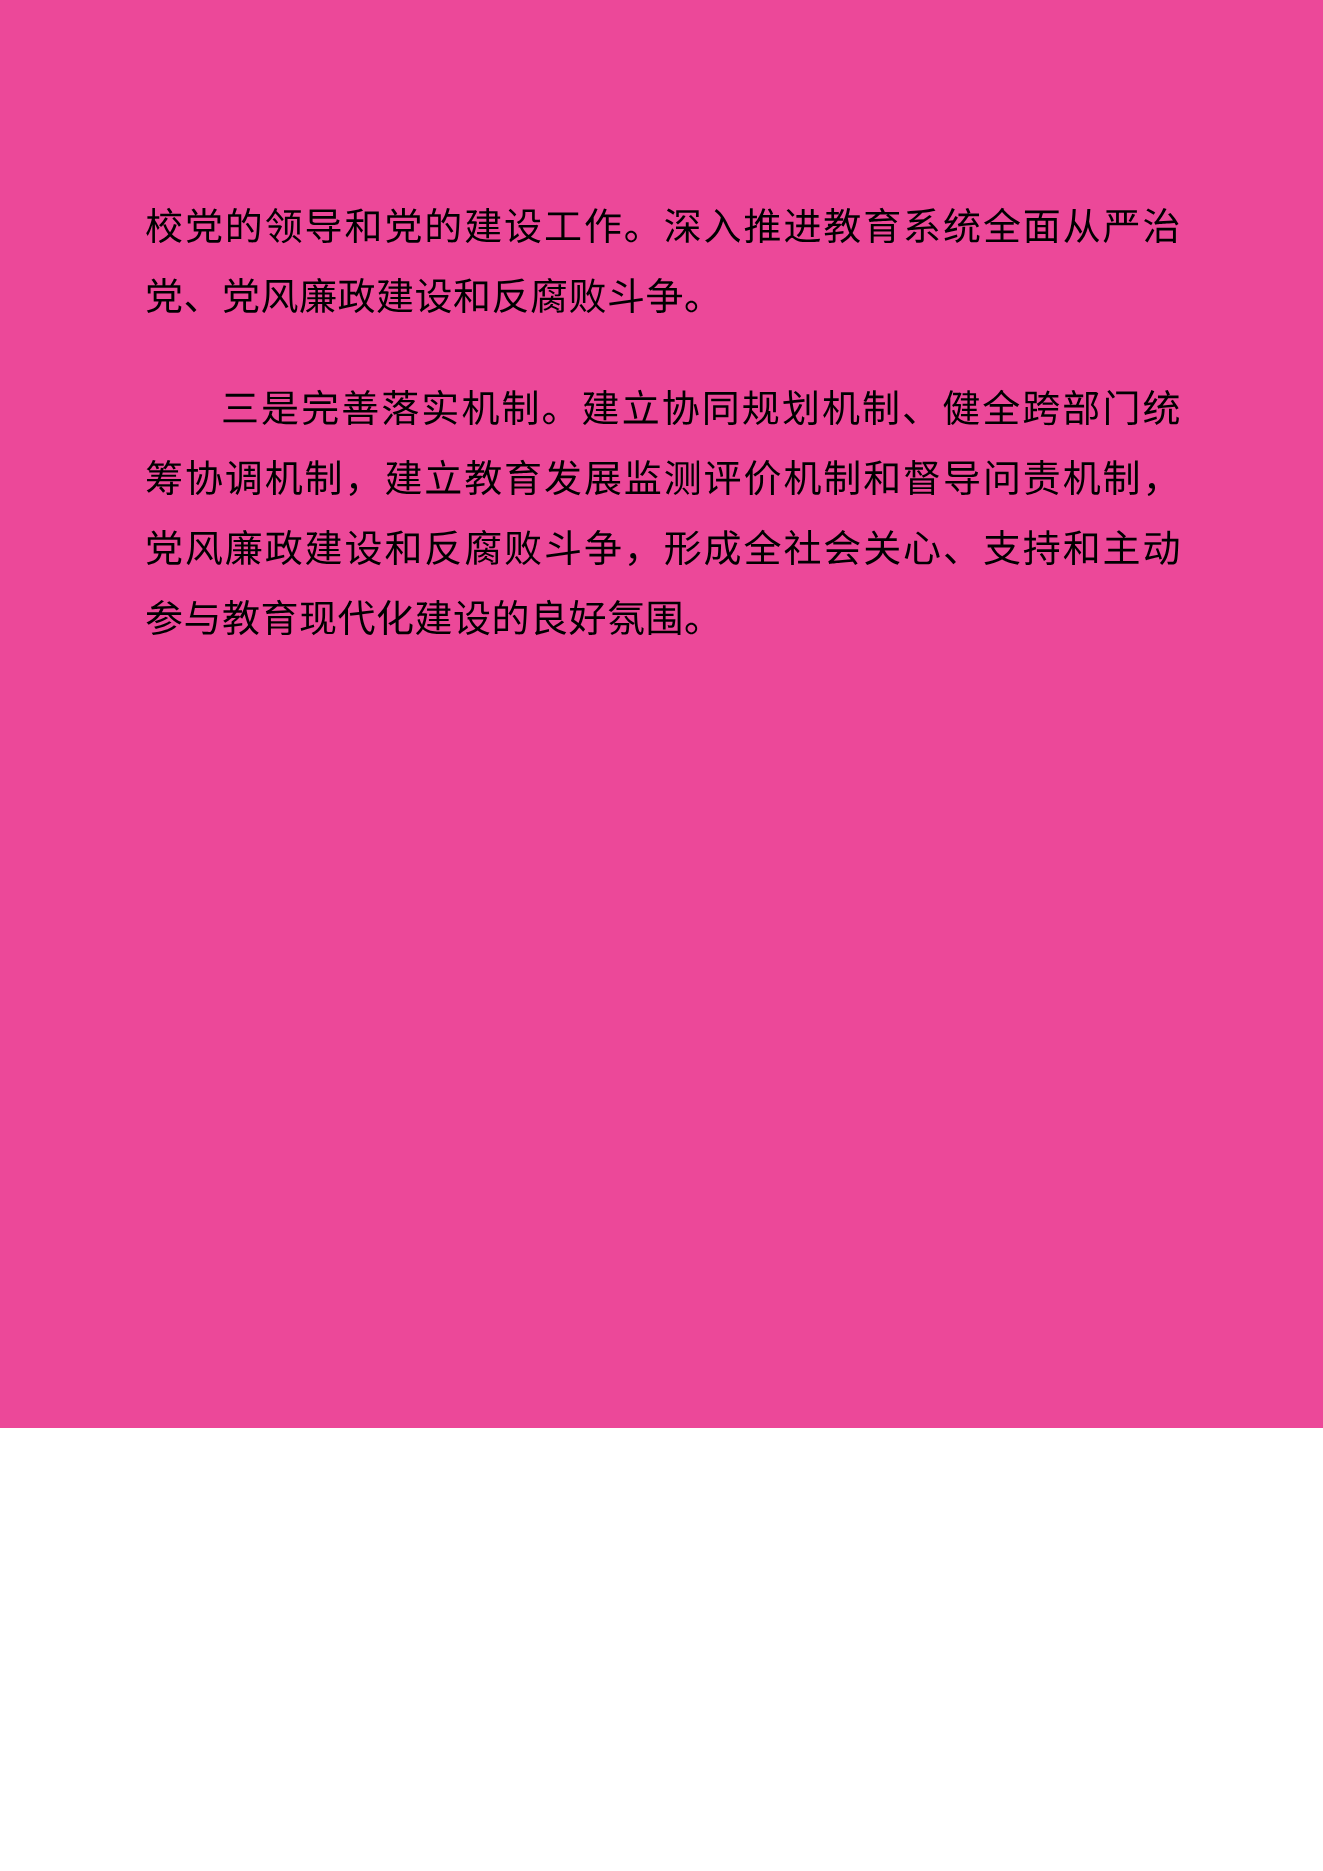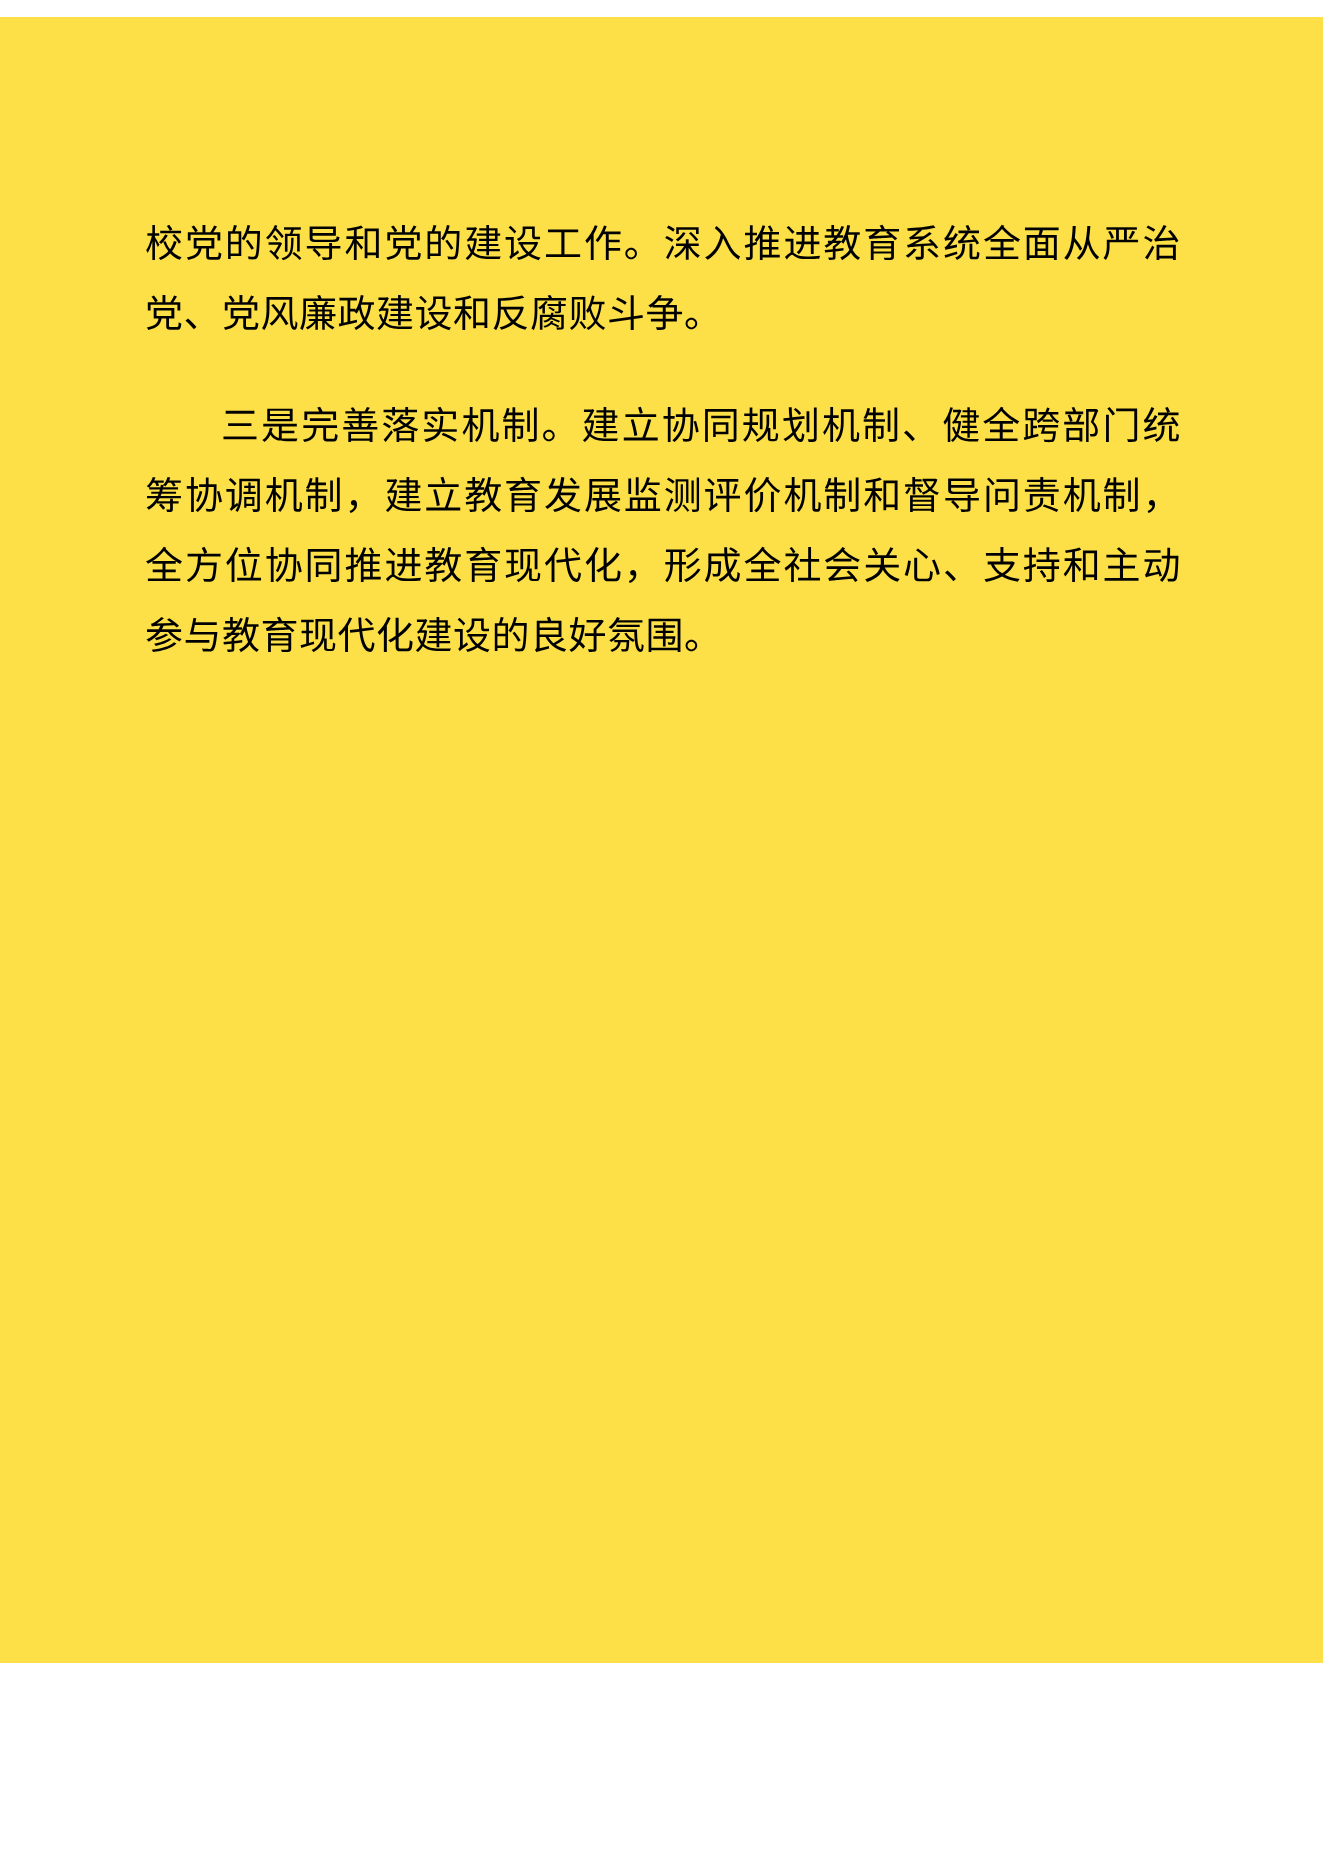--- a/index.html
+++ b/index.html
@@ -3,23 +3,23 @@
 <meta charset="utf-8">
 <style>
   html, body {
     margin: 0;
     padding: 0;
     background: #ffffff;
   }
   .page {
     position: relative;
     width: 1323px;
-    height: 1646px;
-    margin: 17px auto;
-    background: #fde047;
+    height: 1428px;
+    margin: 0 auto;
+    background: #ec4899;
     color: #000000;
     box-sizing: border-box;
     padding: 192px 142px 0 145px;
     font-family: "Liberation Sans", "DejaVu Sans", sans-serif;
     overflow: hidden;
   }
   .para {
     font-size: 38px;
     line-height: 70px;
     margin: 0 0 42px 0;
@@ -29,14 +29,14 @@
   }
   .para.indent {
     text-indent: 2em;
   }
 </style>
 </head>
 <body>
 
 <div class="page">
   <p class="para">校党的领导和党的建设工作。深入推进教育系统全面从严治党、党风廉政建设和反腐败斗争。</p>
-  <p class="para indent">三是完善落实机制。建立协同规划机制、健全跨部门统筹协调机制，建立教育发展监测评价机制和督导问责机制，全方位协同推进教育现代化，形成全社会关心、支持和主动参与教育现代化建设的良好氛围。</p>
+  <p class="para indent">三是完善落实机制。建立协同规划机制、健全跨部门统筹协调机制，建立教育发展监测评价机制和督导问责机制，党风廉政建设和反腐败斗争，形成全社会关心、支持和主动参与教育现代化建设的良好氛围。</p>
 </div>
 
 </body></html>

